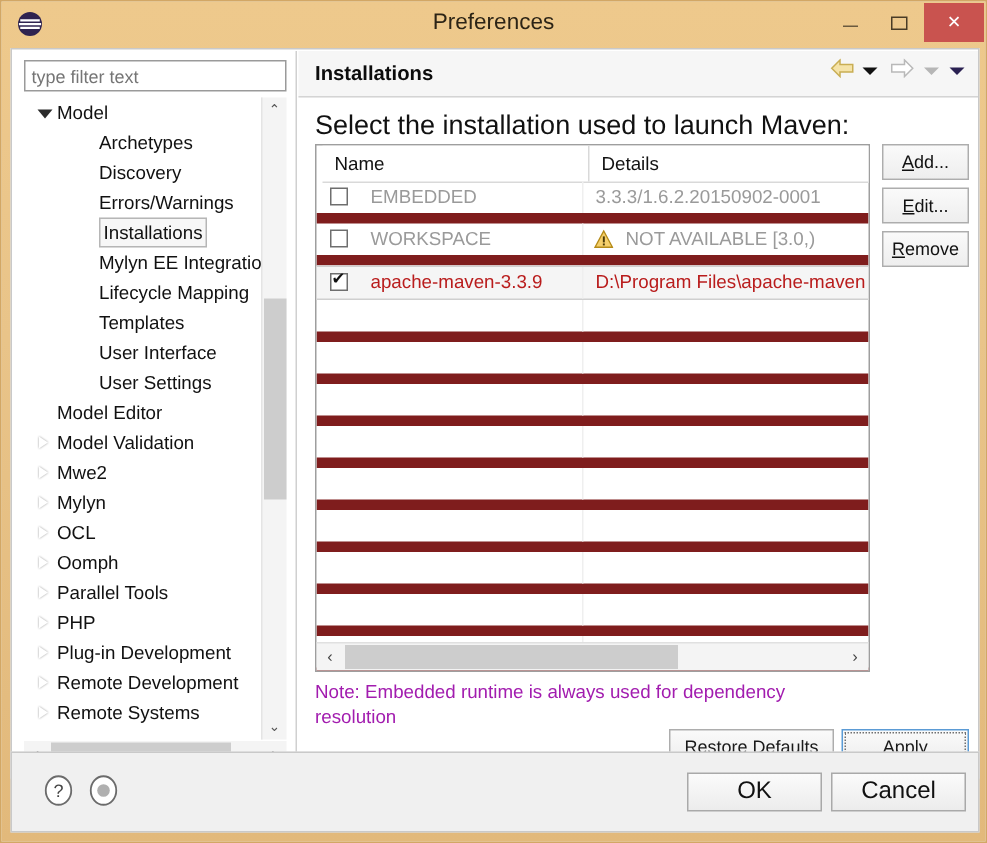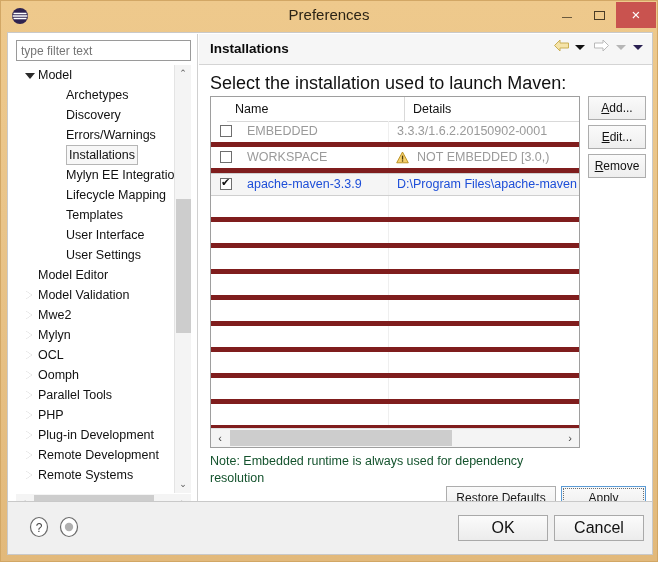--- a/index.html
+++ b/index.html
@@ -280,21 +280,21 @@
     position: absolute;
     left: 11px; top: 62px;
     width: 370px; height: 352px;
     border: 1px solid #9e9e9e;
     box-sizing: border-box;
     background: #ffffff;
     overflow: hidden;
   }
   #thead {
     position: absolute;
-    left: 16px; top: 0;
+    left: 4px; top: 0;
     width: 368px; height: 24px;
     background: #ffffff;
     border-bottom: 1px solid #d9d9d9;
   }
   .th {
     position: absolute;
     top: 0; height: 24px;
     line-height: 24px;
     font-size: 12.5px;
     color: #111;
@@ -305,21 +305,21 @@
   #th-name { left: 0; width: 178px; border-right: 1px solid #d9d9d9; }
   #th-details { left: 178px; width: 190px; }
   #tbody {
     position: absolute;
     left: 0; top: 24px;
     width: 368px; height: 307px;
   }
   .trow {
     position: relative;
     height: 21px;
-    border-bottom: 5px solid #7f1d1d;
+    border-bottom: 7px solid #7f1d1d;
     cursor: default;
   }
   .trow.sel { background: #f5f5f5; border-top: 1px solid #cfcfcf; border-bottom: 1px solid #cfcfcf; }
   .trow .c-name {
     position: absolute;
     left: 0; top: 0;
     width: 178px; height: 100%;
     border-right: 1px solid #efefef;
     box-sizing: border-box;
   }
@@ -354,21 +354,21 @@
     font-size: 12.5px;
   }
   .dt {
     position: absolute;
     left: 8px; top: 0;
     line-height: 21px;
     font-size: 12.5px;
   }
   .dt.warned { left: 28px; }
   .dim-text { color: #9a9a9a; }
-  .dark-text { color: #1d4ed8; }
+  .dark-text { color: #b91c1c; }
   .warn-ico {
     position: absolute;
     left: 7px; top: 4px;
     width: 13px; height: 13px;
   }
   
   #tbl-hscroll {
     position: absolute;
     left: 0; bottom: 0;
     width: 368px; height: 19px;
@@ -412,21 +412,21 @@
   #btn-edit { top: 91px; }
   #btn-remove { top: 120px; }
   .mn { text-decoration: underline; }
 
   
   #note {
     position: absolute;
     left: 11px; top: 419px;
     width: 350px;
     font-size: 12.5px;
-    color: #14532d;
+    color: #a21caf;
     line-height: 17px;
   }
 
   
   #btn-restore {
     position: absolute;
     left: 247px; top: 452px;
     width: 110px; height: 24px;
     background: linear-gradient(to bottom, #fafafa, #ededed);
     border: 1px solid #adadad;
@@ -628,21 +628,21 @@
               <div class="c-name">
                 <span class="cbx"></span>
                 <span class="nm dim-text">WORKSPACE</span>
               </div>
               <div class="c-det">
                 <span class="warn-ico"><svg width="13" height="13" viewBox="0 0 13 13">
                     <path d="M6.5 1 L12.3 11.8 L0.7 11.8 Z" fill="#f5cf6b" stroke="#b58b18" stroke-width="0.9"></path>
                     <rect x="5.9" y="4.6" width="1.3" height="4" fill="#4a3a08"></rect>
                     <rect x="5.9" y="9.3" width="1.3" height="1.3" fill="#4a3a08"></rect>
                   </svg></span>
-                <span class="dt warned dim-text">NOT EMBEDDED [3.0,)</span>
+                <span class="dt warned dim-text">NOT AVAILABLE [3.0,)</span>
               </div>
             </div>
             <div class="trow sel">
               <div class="c-name">
                 <span class="cbx checked"></span>
                 <span class="nm dark-text">apache-maven-3.3.9</span>
               </div>
               <div class="c-det">
                 <span class="dt dark-text">D:\Program Files\apache-maven</span>
               </div>

